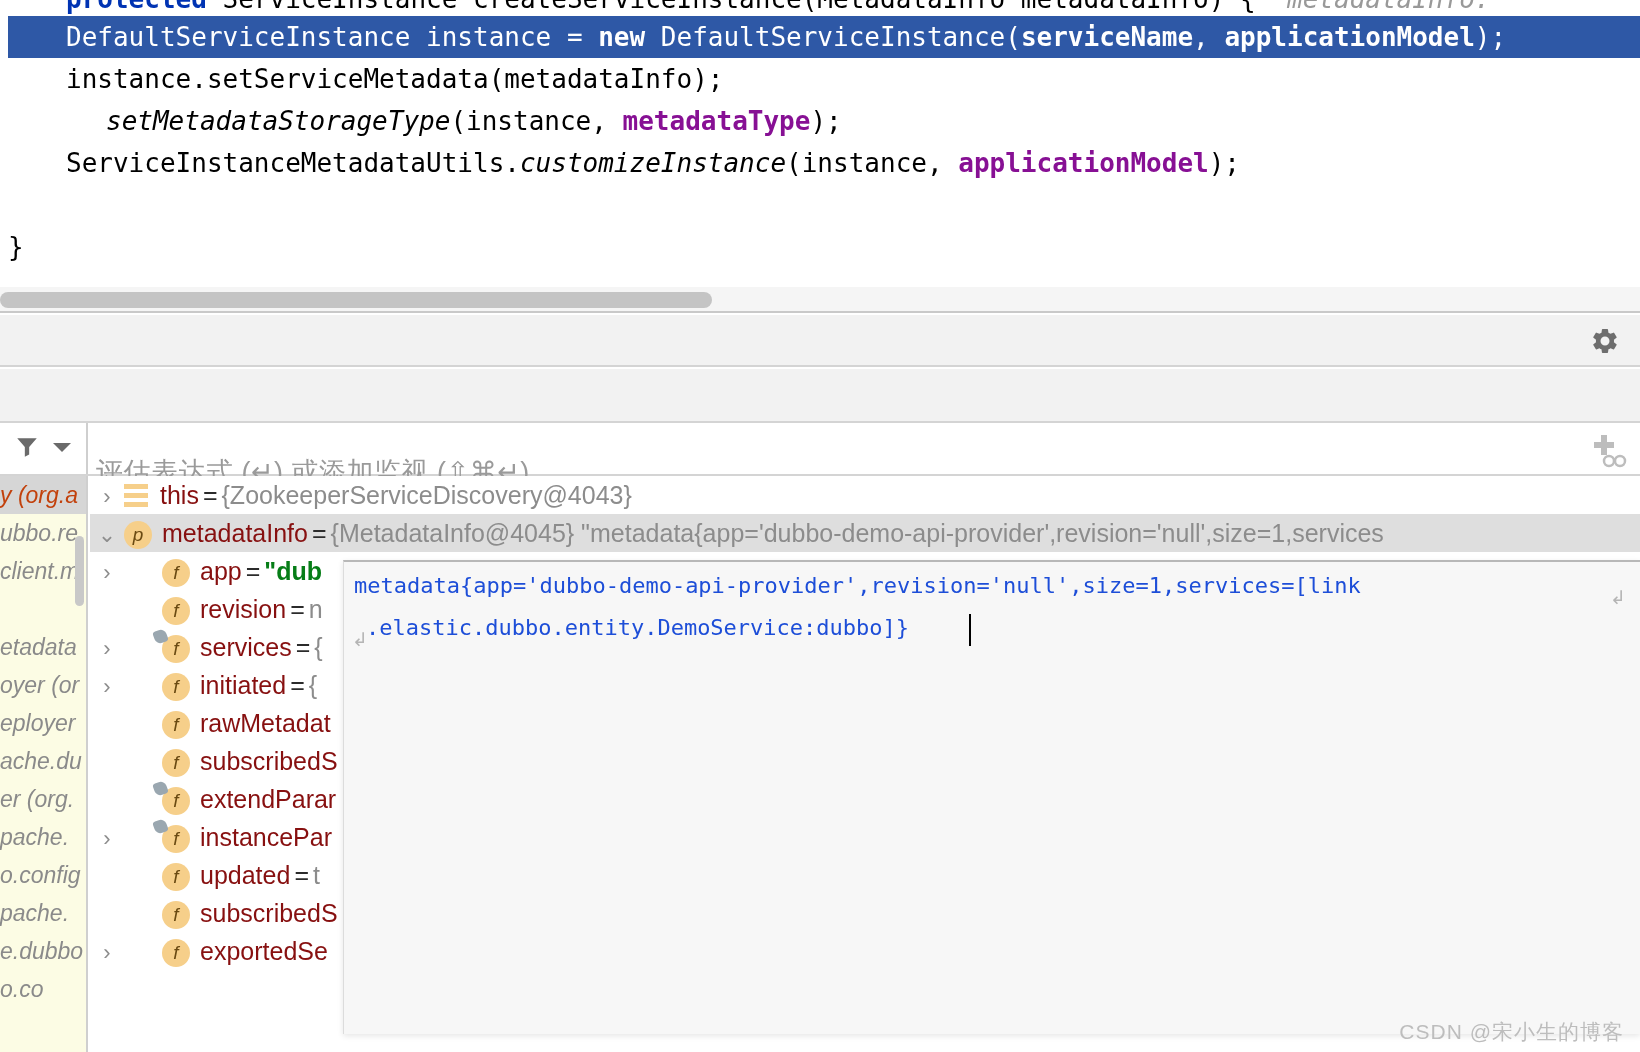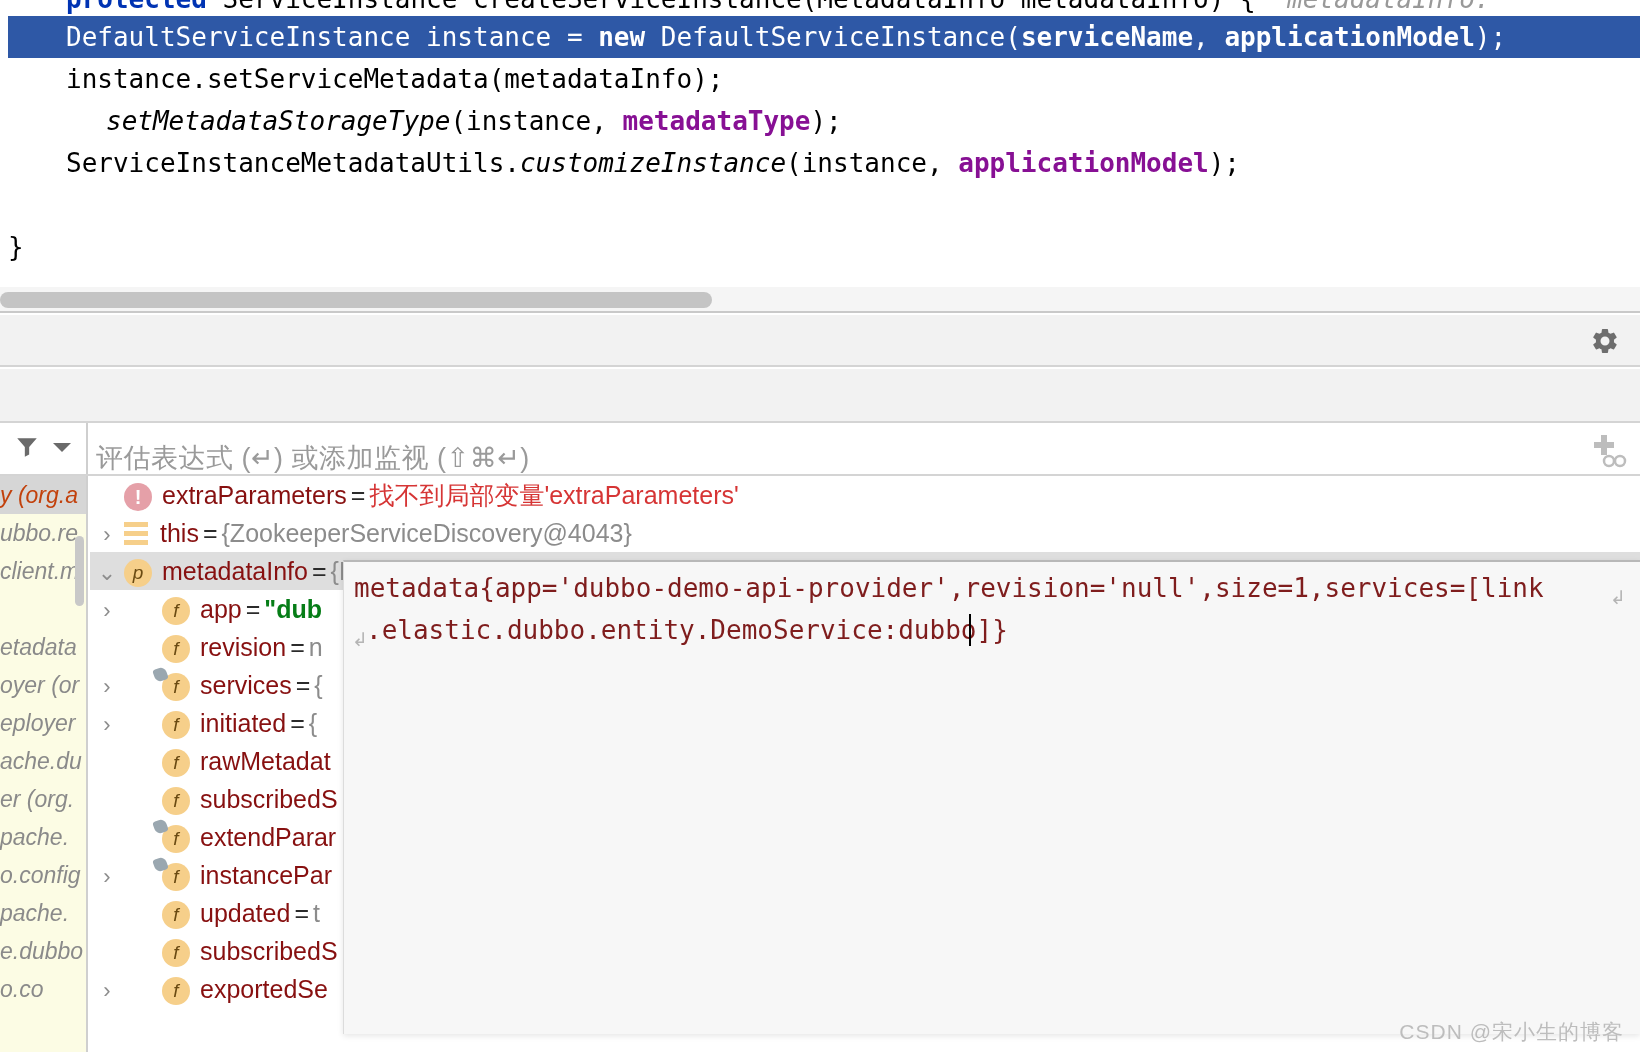--- a/index.html
+++ b/index.html
@@ -98,23 +98,23 @@
   #filter-group {
     position: absolute;
     left: 0; top: 0;
     width: 88px; height: 51px;
     border-right: 2px solid #cfcfcf;
     display: flex; align-items: center; justify-content: space-around;
     padding: 0 8px;
   }
   #eval-input {
     position: absolute;
-    left: 96px; top: 9px;
+    left: 96px; top: 16px;
     width: 1430px; height: 51px;
-    display: flex; align-items: center;
+    display: flex; align-items: flex-end;
     font-size: 27px;
     color: #9a9a9a;
     letter-spacing: 0.5px;
   }
   #add-watch-btn {
     position: absolute;
     right: 12px; top: 6px;
     width: 44px; height: 42px;
     cursor: pointer;
   }
@@ -230,22 +230,22 @@
     background: #f7f7f7;
     border-top: 2px solid #b8b8b8;
     border-left: 1px solid #dcdcdc;
     box-shadow: 0 2px 6px rgba(0,0,0,0.10);
     overflow: hidden;
   }
   .popup-line {
     position: absolute;
     white-space: pre;
     font-family: "DejaVu Sans Mono", monospace;
-    font-size: 26px;
-    color: #7f1d1d;
+    font-size: 22px;
+    color: #1d4ed8;
     left: 10px;
   }
   .popup-line.p1 { top: 11px; }
   .popup-line.p2 { top: 53px; left: 22px; }
   .wrap-mark {
     position: absolute;
     color: #b5b5b5;
     font-size: 19px;
   }
   #wrap-mark-1 { right: 14px; top: 24px; }
@@ -346,21 +346,20 @@
       <div class="frame-row"><span>o.config</span></div>
       <div class="frame-row"><span>pache.</span></div>
       <div class="frame-row"><span>e.dubbo</span></div>
       <div class="frame-row"><span>o.co</span></div>
     </div>
   <div id="frames-scroll-thumb"></div>
 </div>
 
 <div id="vars-panel">
   <div id="vars-list">
-      <div class="var-row"><span class="twisty blank"></span><span><span class="var-badge err">!</span><span class="vname">extraParameters</span><span class="veq">=</span><span class="vval err">找不到局部变量'extraParameters'</span></span></div>
       <div class="var-row"><span class="twisty">›</span><span><span class="var-badge list"><i></i><i></i><i></i></span><span class="vname">this</span><span class="veq">=</span><span class="vval">{ZookeeperServiceDiscovery@4043}</span></span></div>
       <div class="var-row selected"><span class="twisty">⌄</span><span><span class="var-badge">p</span><span class="vname">metadataInfo</span><span class="veq">=</span><span class="vval">{MetadataInfo@4045} "metadata{app='dubbo-demo-api-provider',revision='null',size=1,services</span></span></div>
       <div class="var-row"><span class="twisty indent-shift">›</span><span class="indent1"><span class="var-badge">f</span><span class="vname">app</span><span class="veq">=</span><span class="vval str">"dub</span></span></div>
       <div class="var-row"><span class="twisty blank indent-shift"></span><span class="indent1"><span class="var-badge">f</span><span class="vname">revision</span><span class="veq">=</span><span class="vval">n</span></span></div>
       <div class="var-row"><span class="twisty indent-shift">›</span><span class="indent1"><span class="var-badge">f<span class="pin"></span></span><span class="vname">services</span><span class="veq">=</span><span class="vval">{</span></span></div>
       <div class="var-row"><span class="twisty indent-shift">›</span><span class="indent1"><span class="var-badge">f</span><span class="vname">initiated</span><span class="veq">=</span><span class="vval">{</span></span></div>
       <div class="var-row"><span class="twisty blank indent-shift"></span><span class="indent1"><span class="var-badge">f</span><span class="vname">rawMetadat</span></span></div>
       <div class="var-row"><span class="twisty blank indent-shift"></span><span class="indent1"><span class="var-badge">f</span><span class="vname">subscribedS</span></span></div>
       <div class="var-row"><span class="twisty blank indent-shift"></span><span class="indent1"><span class="var-badge">f<span class="pin"></span></span><span class="vname">extendParar</span></span></div>
       <div class="var-row"><span class="twisty indent-shift">›</span><span class="indent1"><span class="var-badge">f<span class="pin"></span></span><span class="vname">instancePar</span></span></div>

